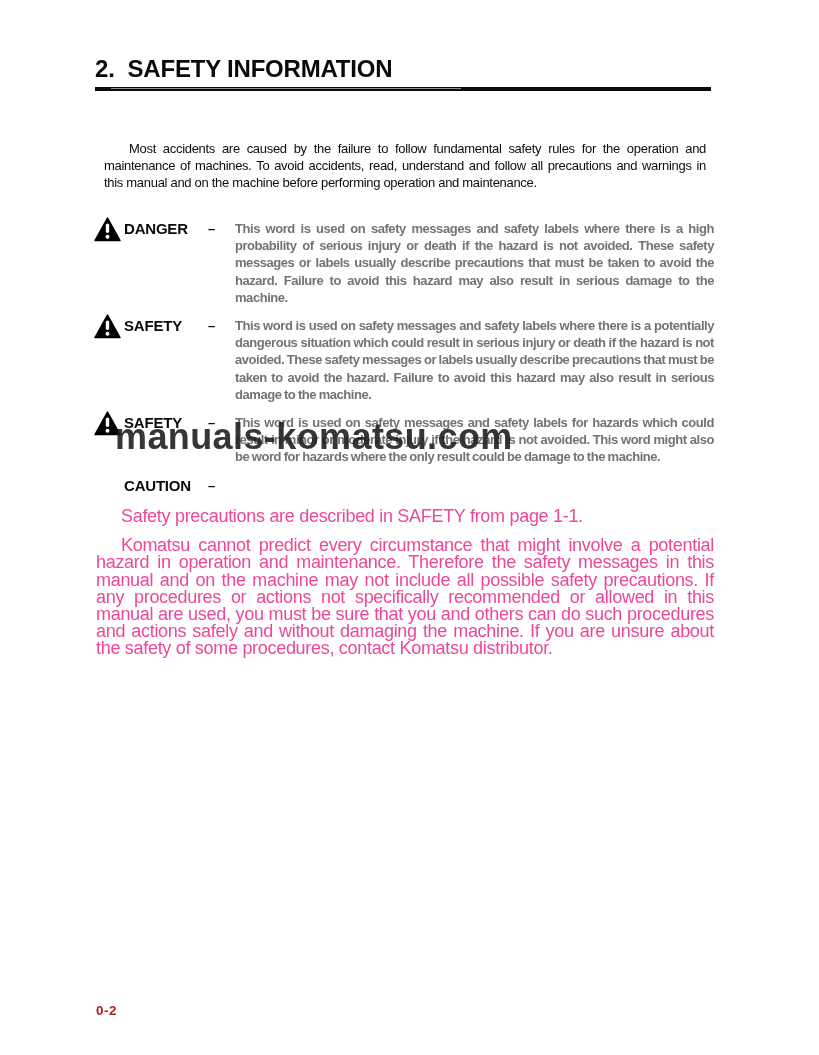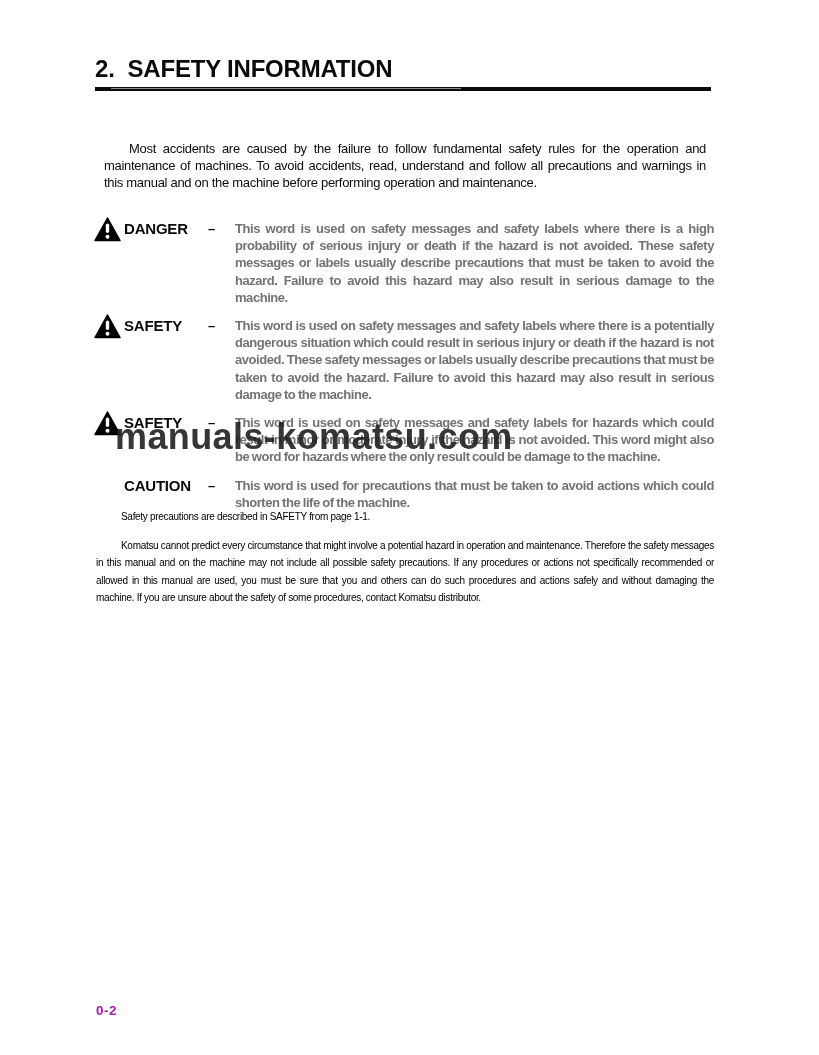--- a/index.html
+++ b/index.html
@@ -126,45 +126,45 @@
     z-index: 6;
     white-space: nowrap;
   }
 
   
   .closing {
     position: absolute;
     left: 96px;
     top: 508px;
     width: 618px;
-    font-size: 10px;
+    font-size: 18px;
     line-height: 17.2px;
     letter-spacing: -0.3px;
     text-align: justify;
-    color: #000000;
+    color: #ec4899;
   }
   .closing .safety-ref {
     margin: 0 0 12px 0;
     text-indent: 25px;
     text-align: left;
   }
   .closing .closing-para {
     margin: 0;
     text-indent: 25px;
   }
 
   
   .page-number {
     position: absolute;
     left: 96px;
     top: 1003px;
     font-size: 13.5px;
     font-weight: bold;
     letter-spacing: 0.5px;
-    color: #a21caf;
+    color: #b91c1c;
   }
 </style>
 </head>
 <body>
 
 <div class="page">
 
   <div class="doc-header">
     <h1 class="page-title">2.  SAFETY INFORMATION</h1>
     <div class="title-rule"></div>
@@ -220,21 +220,20 @@
       </div>
       <div class="signal-dash">–</div>
       <div class="signal-text">This word is used on safety messages and safety labels for hazards which could result in minor or moderate injury if the hazard is not avoided. This word might also be word for hazards where the only result could be damage to the machine.</div>
     </div>
 
     <div class="signal-row">
       <div class="signal-head">
         <span class="signal-word">CAUTION</span>
       </div>
       <div class="signal-dash">–</div>
-      <div class="signal-text">This word is used for precautions that must be taken to avoid actions which could shorten the life of the machine.</div>
     </div>
 
   </div>
 
   <div class="watermark">manuals-komatsu.com</div>
 
   <div class="closing">
     <p class="safety-ref">Safety precautions are described in SAFETY from page 1-1.</p>
     <p class="closing-para">Komatsu cannot predict every circumstance that might involve a potential hazard in operation and maintenance. Therefore the safety messages in this manual and on the machine may not include all possible safety precautions. If any procedures or actions not specifically recommended or allowed in this manual are used, you must be sure that you and others can do such procedures and actions safely and without damaging the machine. If you are unsure about the safety of some procedures, contact Komatsu distributor.</p>
   </div>

